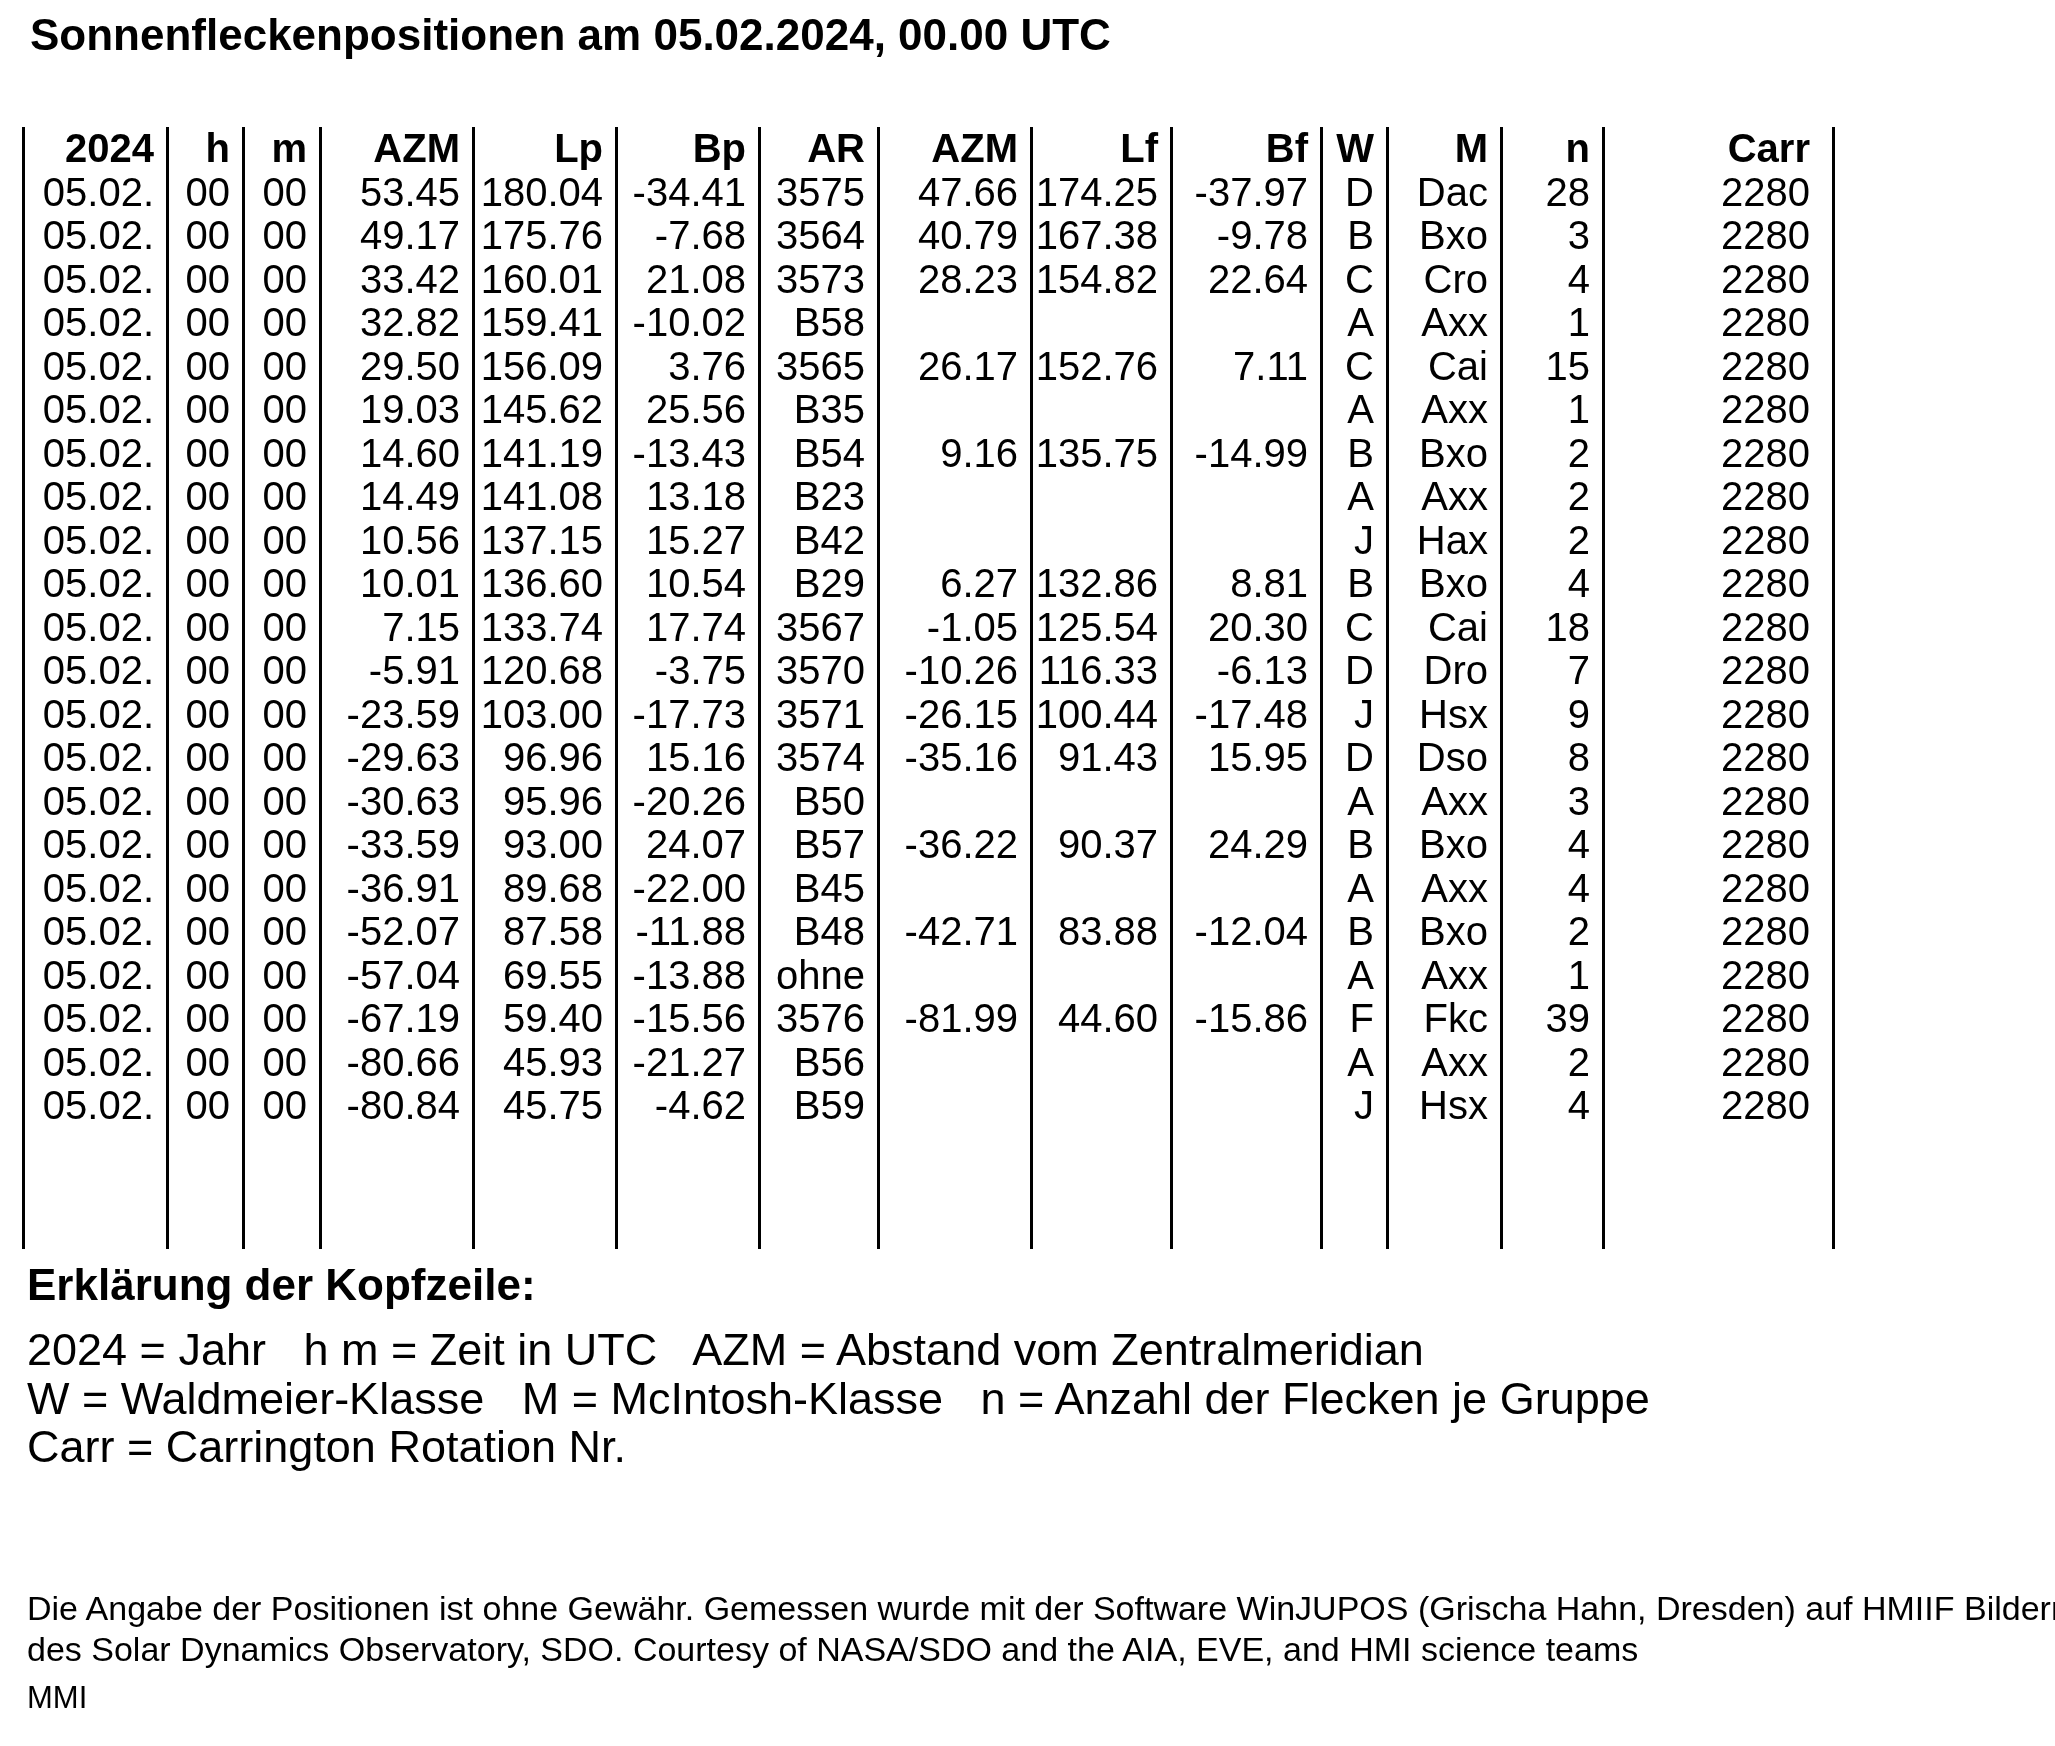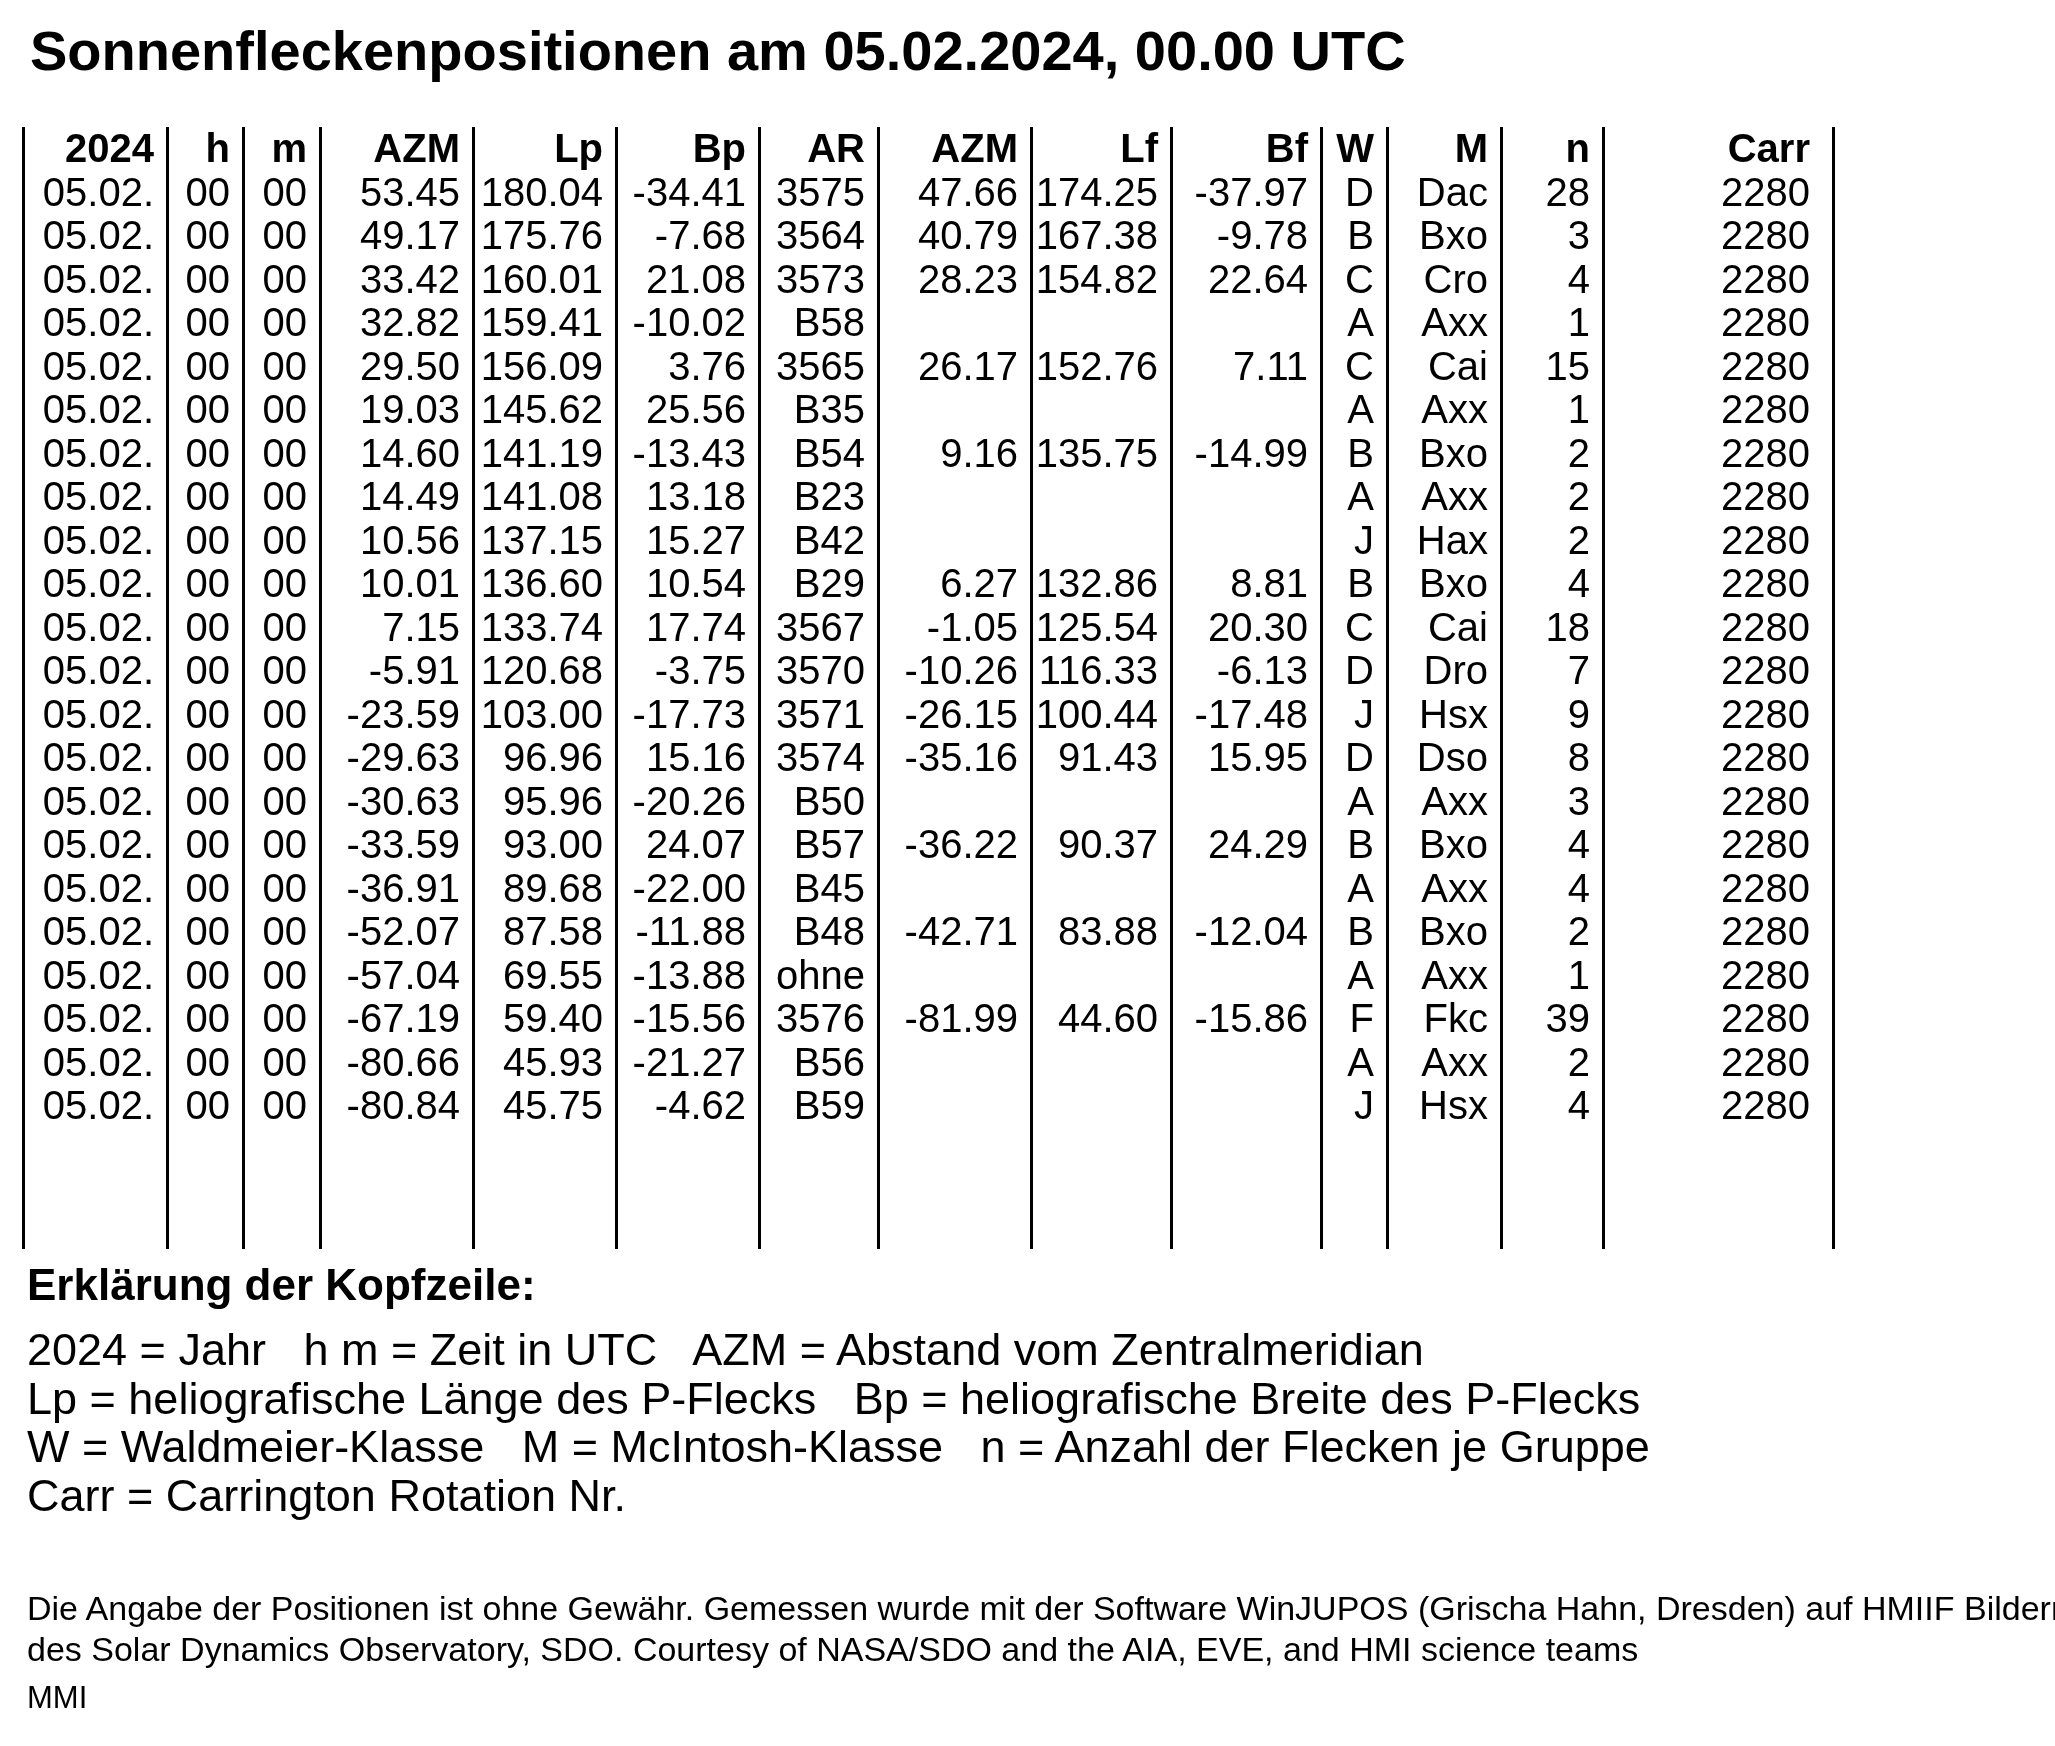--- a/index.html
+++ b/index.html
@@ -7,22 +7,22 @@
     position:relative;
     width:2055px;
     height:1746px;
     background:#ffffff;
     color:#000000;
     font-family:"Liberation Sans", sans-serif;
     overflow:hidden;
   }
   .title{
     position:absolute;
-    left:30px; top:18px;
-    font-size:56px;
+    left:30px; top:10px;
+    font-size:44px;
     font-weight:bold;
     white-space:pre;
   }
   table.sunspots{
     position:absolute;
     left:22px; top:127px;
     border-collapse:collapse;
     table-layout:fixed;
     width:1813px;
   }
@@ -482,21 +482,20 @@
           <td></td>
           <td></td>
         </tr>
       </tbody>
   </table>
 
   <div class="legend-heading">Erklärung der Kopfzeile:</div>
 
   <div class="legend-lines">
     <div>2024 = Jahr   h m = Zeit in UTC   AZM = Abstand vom Zentralmeridian</div>
-    <div>Lp = heliografische Länge des P-Flecks   Bp = heliografische Breite des P-Flecks</div>
     <div>W = Waldmeier-Klasse   M = McIntosh-Klasse   n = Anzahl der Flecken je Gruppe</div>
     <div>Carr = Carrington Rotation Nr.</div>
   </div>
 
   <div class="disclaimer">
     <div>Die Angabe der Positionen ist ohne Gewähr. Gemessen wurde mit der Software WinJUPOS (Grischa Hahn, Dresden) auf HMIIF Bildern</div>
     <div>des Solar Dynamics Observatory, SDO. Courtesy of NASA/SDO and the AIA, EVE, and HMI science teams</div>
   </div>
 
   <div class="footer-sig">MMI</div>

